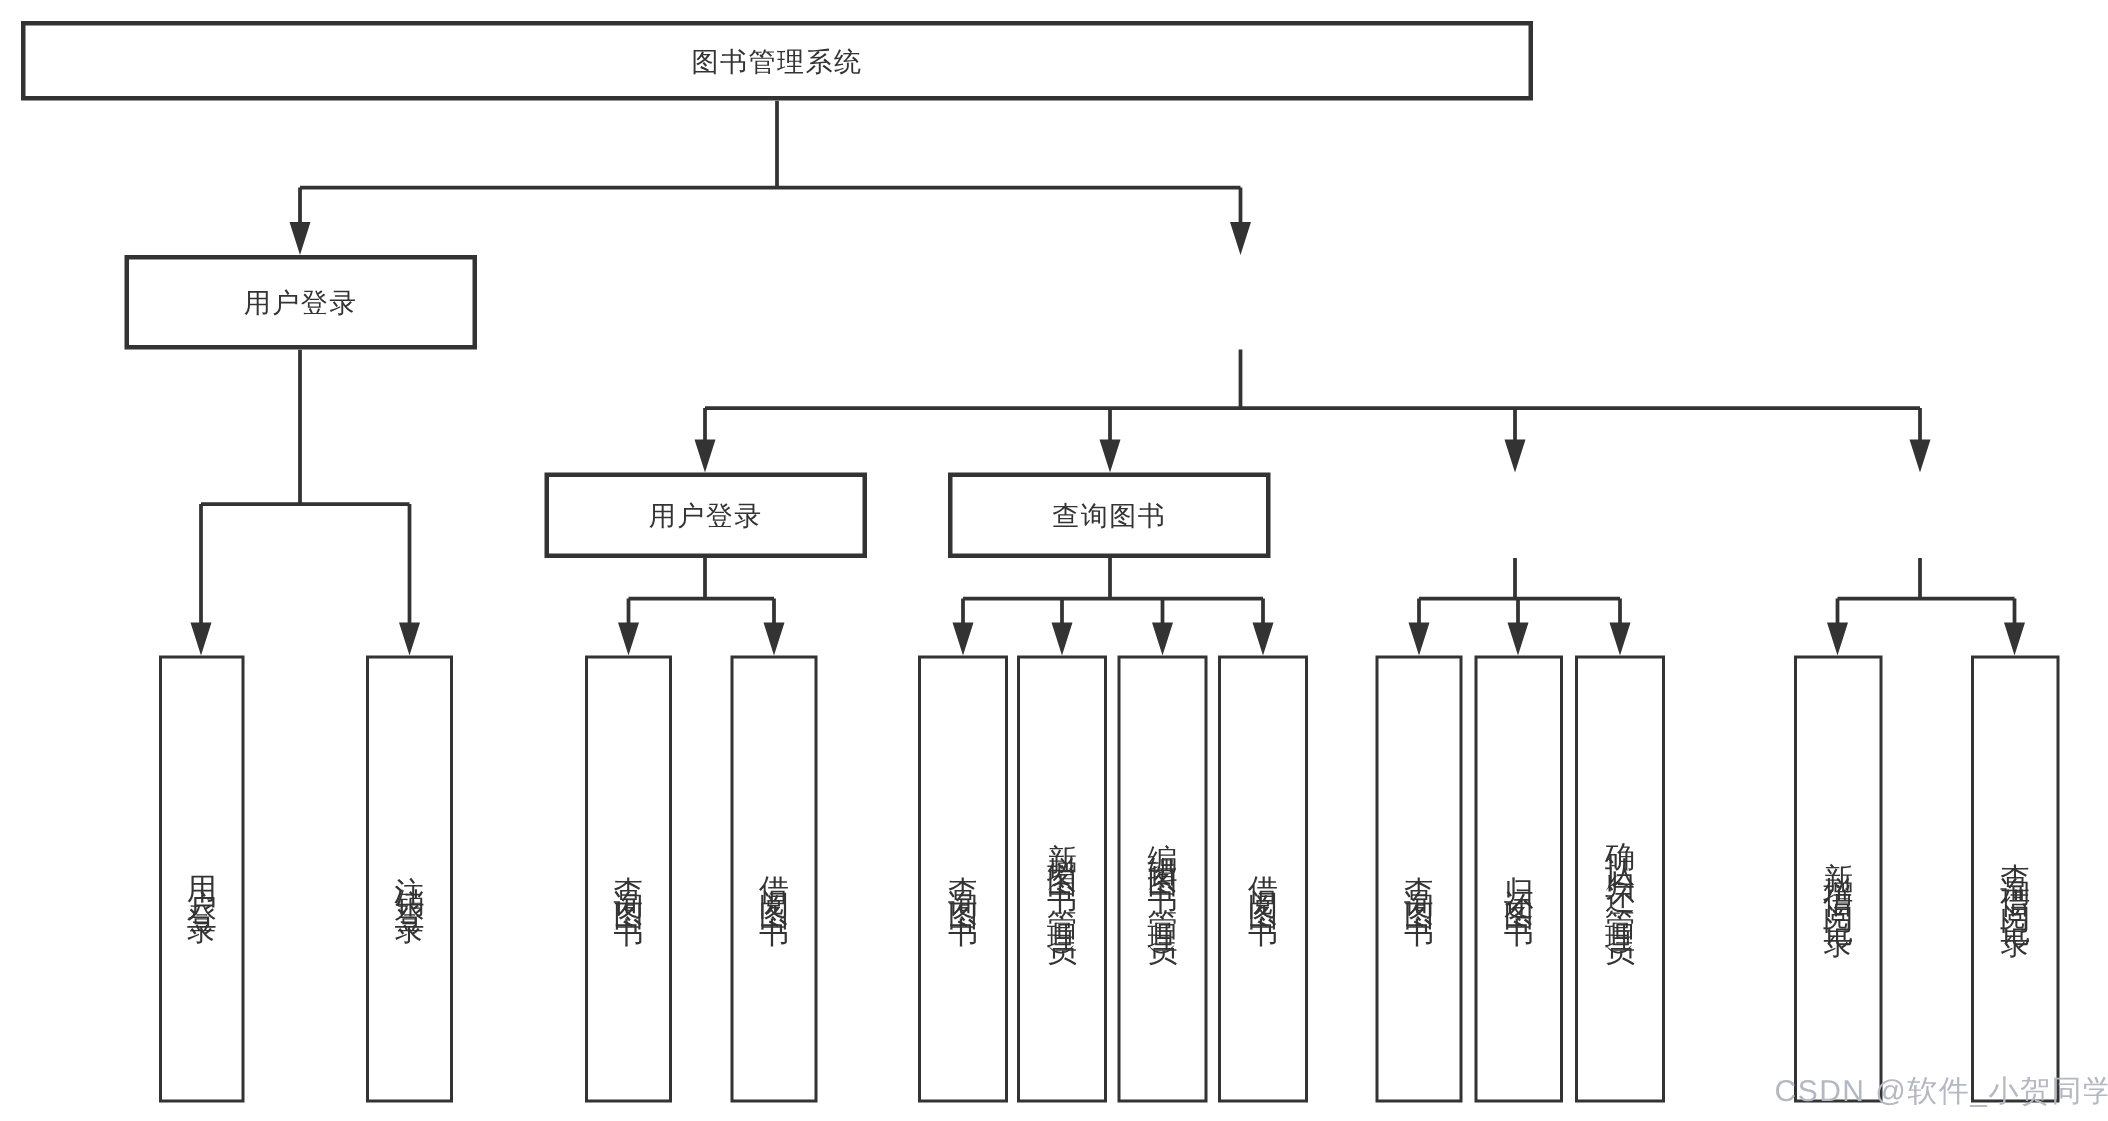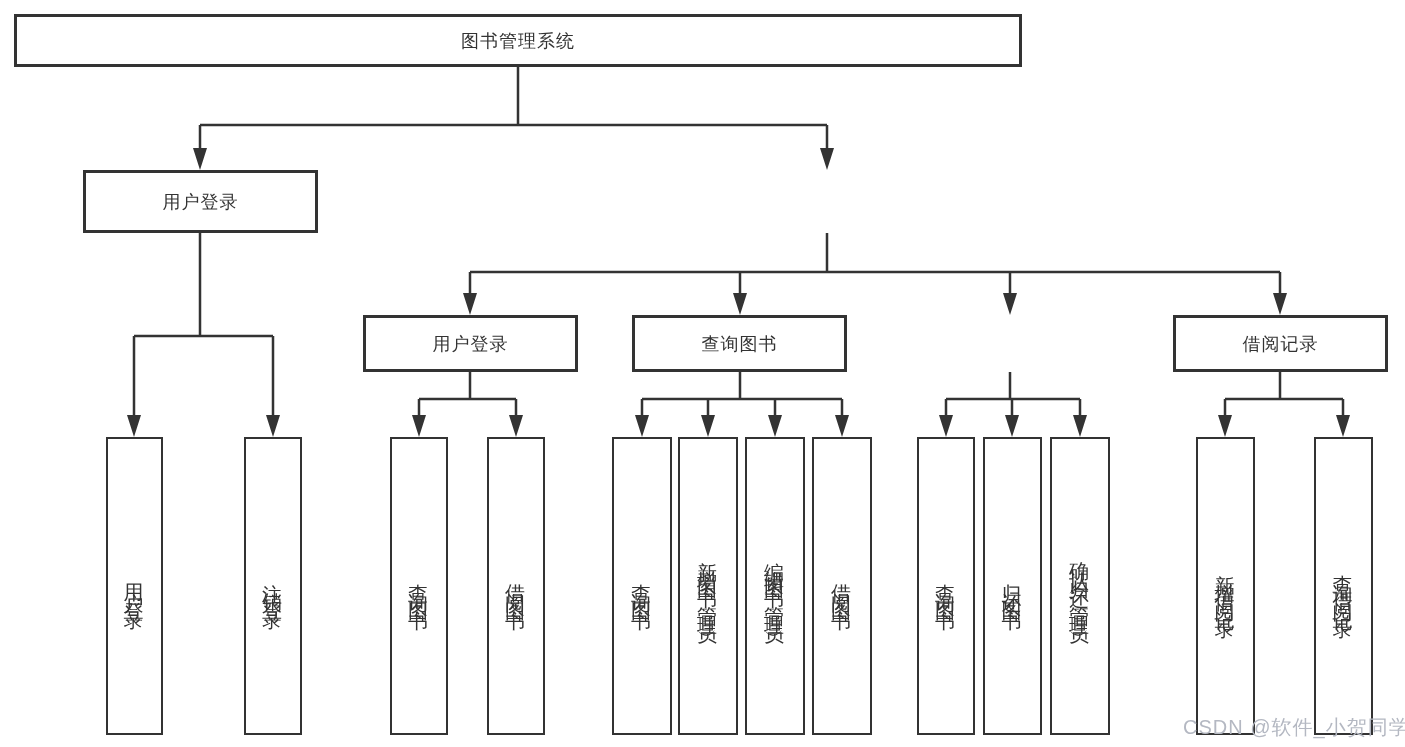--- a/index.html
+++ b/index.html
@@ -133,23 +133,20 @@
   <div class="box" style="left:83px;top:170px;width:235px;height:63px">
     <span>用户登录</span>
   </div>
 
   <div class="box" style="left:363px;top:315px;width:215px;height:57px">
     <span>用户登录</span>
   </div>
   <div class="box" style="left:632px;top:315px;width:215px;height:57px">
     <span>查询图书</span>
   </div>
-  <div class="box" style="left:1173px;top:315px;width:215px;height:57px">
-    <span>借阅记录</span>
-  </div>
 
   <div class="box leaf" style="left:106px;top:437px;width:57px;height:298px">
     <span>用户登录</span>
   </div>
   <div class="box leaf" style="left:244px;top:437px;width:58px;height:298px">
     <span>注销登录</span>
   </div>
 
   <div class="box leaf" style="left:390px;top:437px;width:58px;height:298px">
     <span>查询图书</span>

